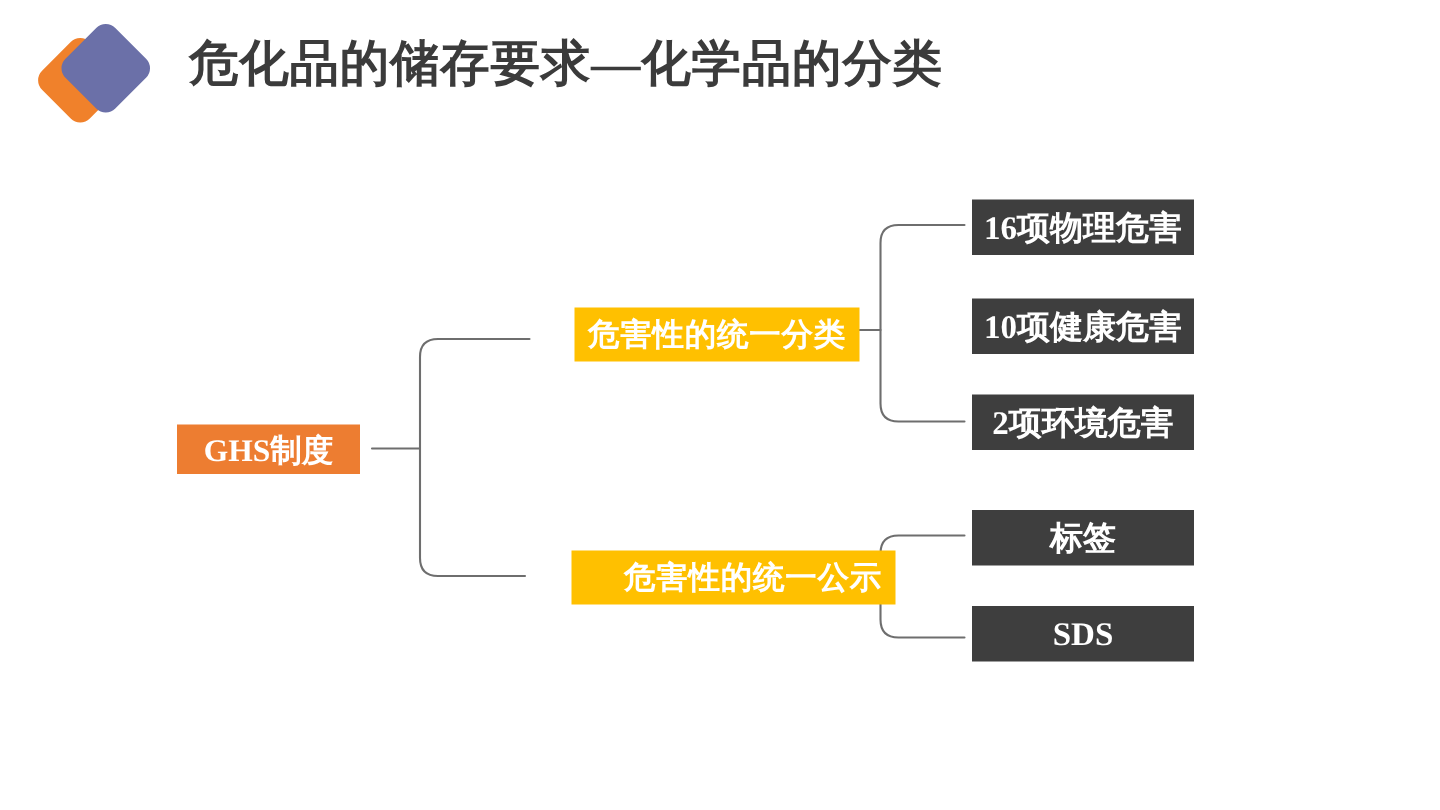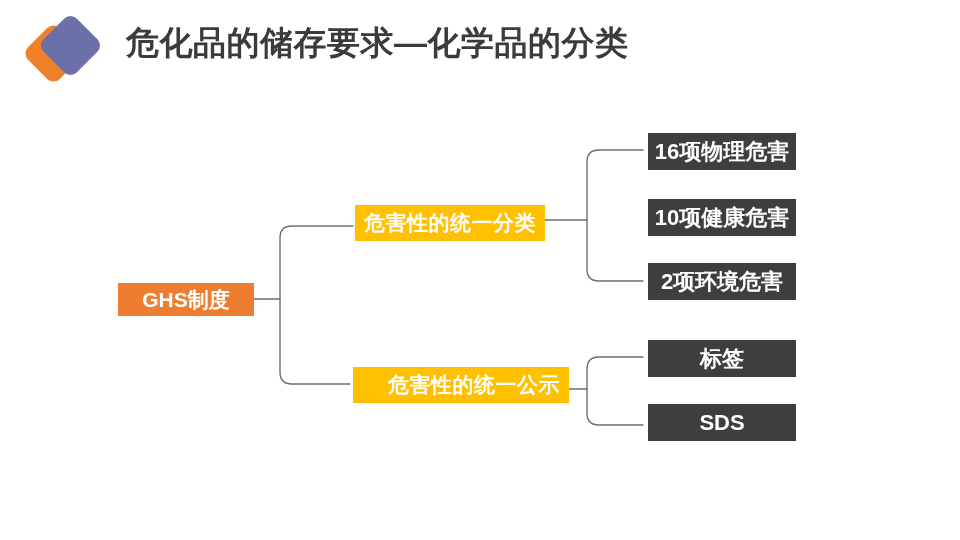--- a/index.html
+++ b/index.html
@@ -1,40 +1,40 @@
 <!DOCTYPE html>
 <html style="--c-background: #FFFFFF; --c-title-text: #3B3B3B; --c-root-box: #ED7D31; --c-branch-box: #FFC000; --c-leaf-box: #3E3E3E; --c-box-text: #FFFFFF; --c-connector: #6E6E6E; --c-logo-orange: #F0812B; --c-logo-blue: #6B70A8;"><head>
 <meta charset="utf-8">
 <style>
   html,body{margin:0;padding:0;background:#fff;}
   .slide{
     position:relative;width:960px;height:540px;overflow:hidden;
     background:var(--c-background,#fff);
-    font-family:Liberation Sans, sans-serif;
+    font-family:Liberation Serif, serif;
   }
   
   .logo{position:absolute;left:28px;top:10px;width:84px;height:84px;}
   .diamond{position:absolute;border-radius:9px;}
   .diamond.orange{width:45px;height:45px;left:3px;top:21px;transform:rotate(45deg);background:var(--c-logo-orange,#F0812B);}
   .diamond.blue{width:47px;height:47px;left:19px;top:12px;transform:rotate(45deg);background:var(--c-logo-blue,#6B70A8);}
   .title{
     position:absolute;left:126px;top:24px;margin:0;
     font-size:33px;line-height:38px;font-weight:bold;
     color:var(--c-title-text,#3B3B3B);white-space:nowrap;letter-spacing:0.5px;
   }
   
   .connectors{position:absolute;left:0;top:0;width:960px;height:540px;}
   .connectors path{fill:none;stroke:var(--c-connector,#6E6E6E);stroke-width:1.4;stroke-linecap:round;}
   
   .node{
     position:absolute;display:flex;align-items:center;justify-content:center;
     color:var(--c-box-text,#fff);font-weight:bold;white-space:nowrap;
   }
-  .root-node{left:118px;top:283px;width:136px;height:33px;background:var(--c-root-box,#ED7D31);font-size:21px;}
-  .branch-node{width:190px;height:36px;background:var(--c-branch-box,#FFC000);font-size:21px;letter-spacing:0.5px;}
+  .root-node{left:118px;top:283px;width:122px;height:33px;background:var(--c-root-box,#ED7D31);font-size:21px;}
+  .branch-node{width:190px;height:36px;background:var(--c-branch-box,#FFC000);font-size:21px;letter-spacing:0.5px;margin-left:28px;}
   .b1{left:355px;top:205px;}
   .b2{left:353px;top:367px;padding-left:26px;}
   .leaf-node{left:648px;width:148px;height:37px;background:var(--c-leaf-box,#3E3E3E);font-size:22px;}
   .l1{top:133px;}
   .l2{top:199px;}
   .l3{top:263px;}
   .l4{top:340px;}
   .l5{top:404px;}
 </style>
 </head>

